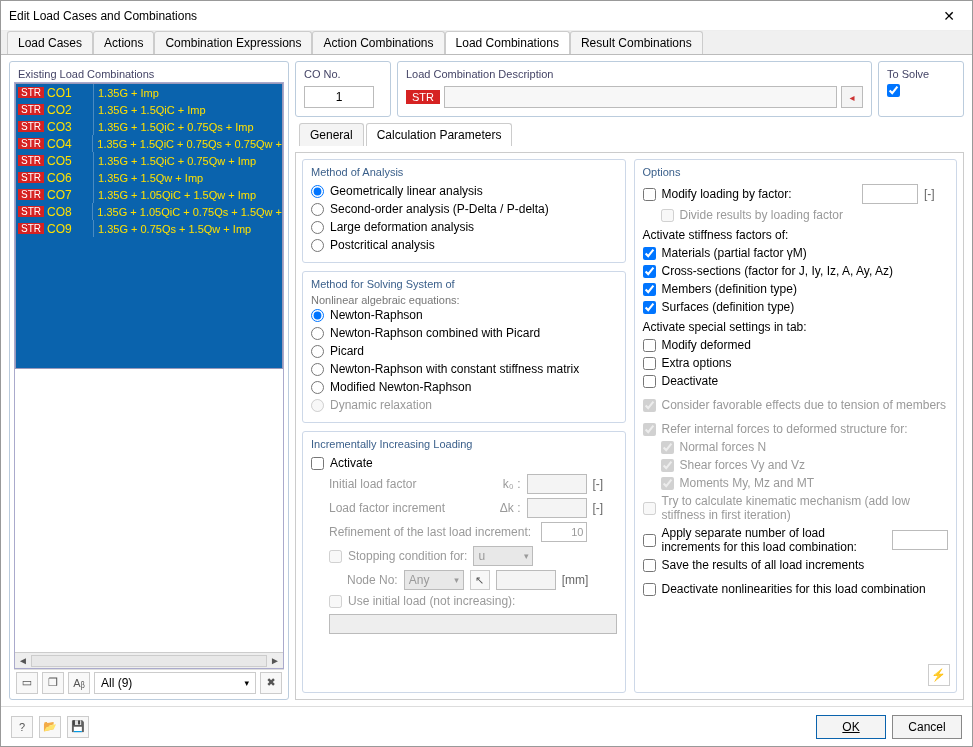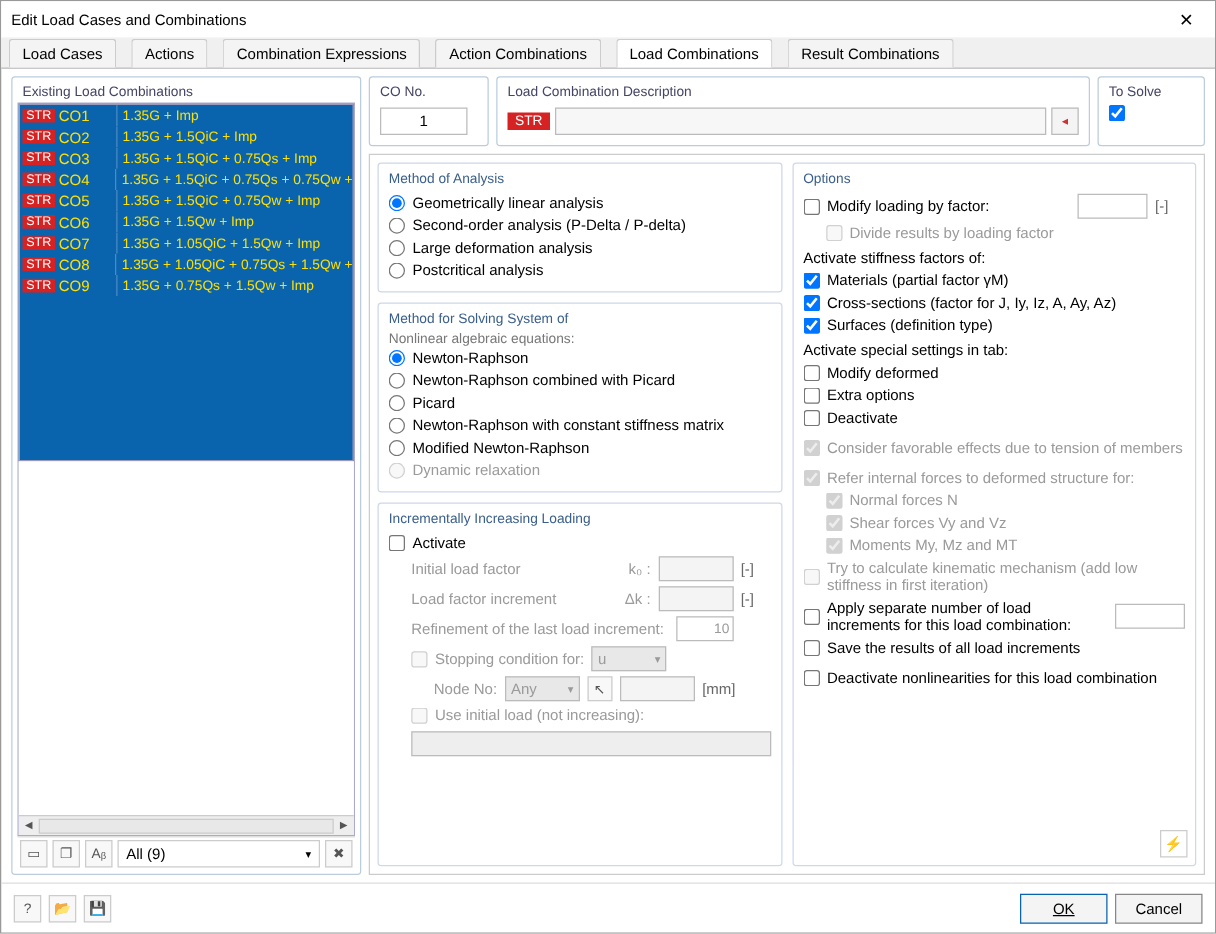--- a/index.html
+++ b/index.html
@@ -3,21 +3,21 @@
 <meta charset="utf-8">
 <style>
 * { box-sizing: border-box; margin: 0; padding: 0; font-family: "Segoe UI", Tahoma, sans-serif; font-size: 12px; }
 body { background: #f0f0f0; width: 973px; height: 747px; overflow: hidden; }
 
 .window { width: 973px; height: 747px; background: #fff; border: 1px solid #999; display: flex; flex-direction: column; }
 .titlebar { height: 30px; display: flex; align-items: center; padding: 0 8px; background:#fff; border-bottom:1px solid #eee;}
 .titlebar .title { flex:1; font-size:12px; }
 .titlebar .close { width:30px; text-align:center; font-size:14px; }
 
-.main-tabs { display:flex; border-bottom:1px solid #bbb; background:#f0f0f0; padding:0 6px 0 6px; gap:12px;}
+.main-tabs { display:flex; border-bottom:1px solid #bbb; background:#f0f0f0; padding:0 6px 0 6px; gap:0;}
 .main-tabs .tab { padding:4px 10px; border:1px solid #ccc; border-bottom:none; background:#f4f4f4; border-radius:3px 3px 0 0; cursor:pointer;}
 .main-tabs .tab.active { background:#fff; }
 
 .body-area { flex:1; display:flex; padding:6px 8px; gap:6px;justify-content:flex-end; }
 
 .left-panel { width:280px; display:flex; flex-direction:column; }
 .fieldset { border:1px solid #bcd; border-radius:3px; padding:4px; display:flex; flex-direction:column; }
 .fieldset .legend { color:#446; font-size:11px; padding:2px 4px; }
 .combo-list { flex:1; background:#0a63ad; overflow:hidden; border:1px solid #99b; }
 .combo-row { display:flex; align-items:center; height:17px; color:#ffe000; white-space:nowrap; overflow:hidden; }
@@ -191,20 +191,24 @@
           </div>
         </div>
         <div class="fieldset solve-box">
           <div class="legend">To Solve</div>
           <div class="chk">
               <input type="checkbox" checked="" style="">
             </div>
         </div>
       </div>
 
+      <div class="sub-tabs" id="sub-tabs">
+          <div class="tab">General</div>
+          <div class="tab active">Calculation Parameters</div>
+        </div>
 
       <div class="param-area">
         <div class="col">
           <div class="groupbox">
             <div class="gtitle">Method of Analysis</div>
             <div id="analysis-opts">
                 <label class="radio">
                   <input type="radio" name="an" checked="" style="">
                   <span>Geometrically linear analysis</span>
                 </label>
@@ -320,20 +324,24 @@
             <div class="chkrow">
                 <input type="checkbox" checked="" style="">
                 <span>Materials (partial factor γM)</span>
               </div>
             <div class="chkrow">
                 <input type="checkbox" checked="" style="">
                 <span>Cross-sections (factor for J, Iy, Iz, A, Ay, Az)</span>
               </div>
             <div class="chkrow">
                 <input type="checkbox" checked="" style="">
+                <span>Members (definition type)</span>
+              </div>
+            <div class="chkrow">
+                <input type="checkbox" checked="" style="">
                 <span>Surfaces (definition type)</span>
               </div>
 
             <div class="opt-header">Activate special settings in tab:</div>
             <div class="chkrow">
                 <input type="checkbox" style="">
                 <span>Modify deformed</span>
               </div>
             <div class="chkrow">
                 <input type="checkbox" style="">

